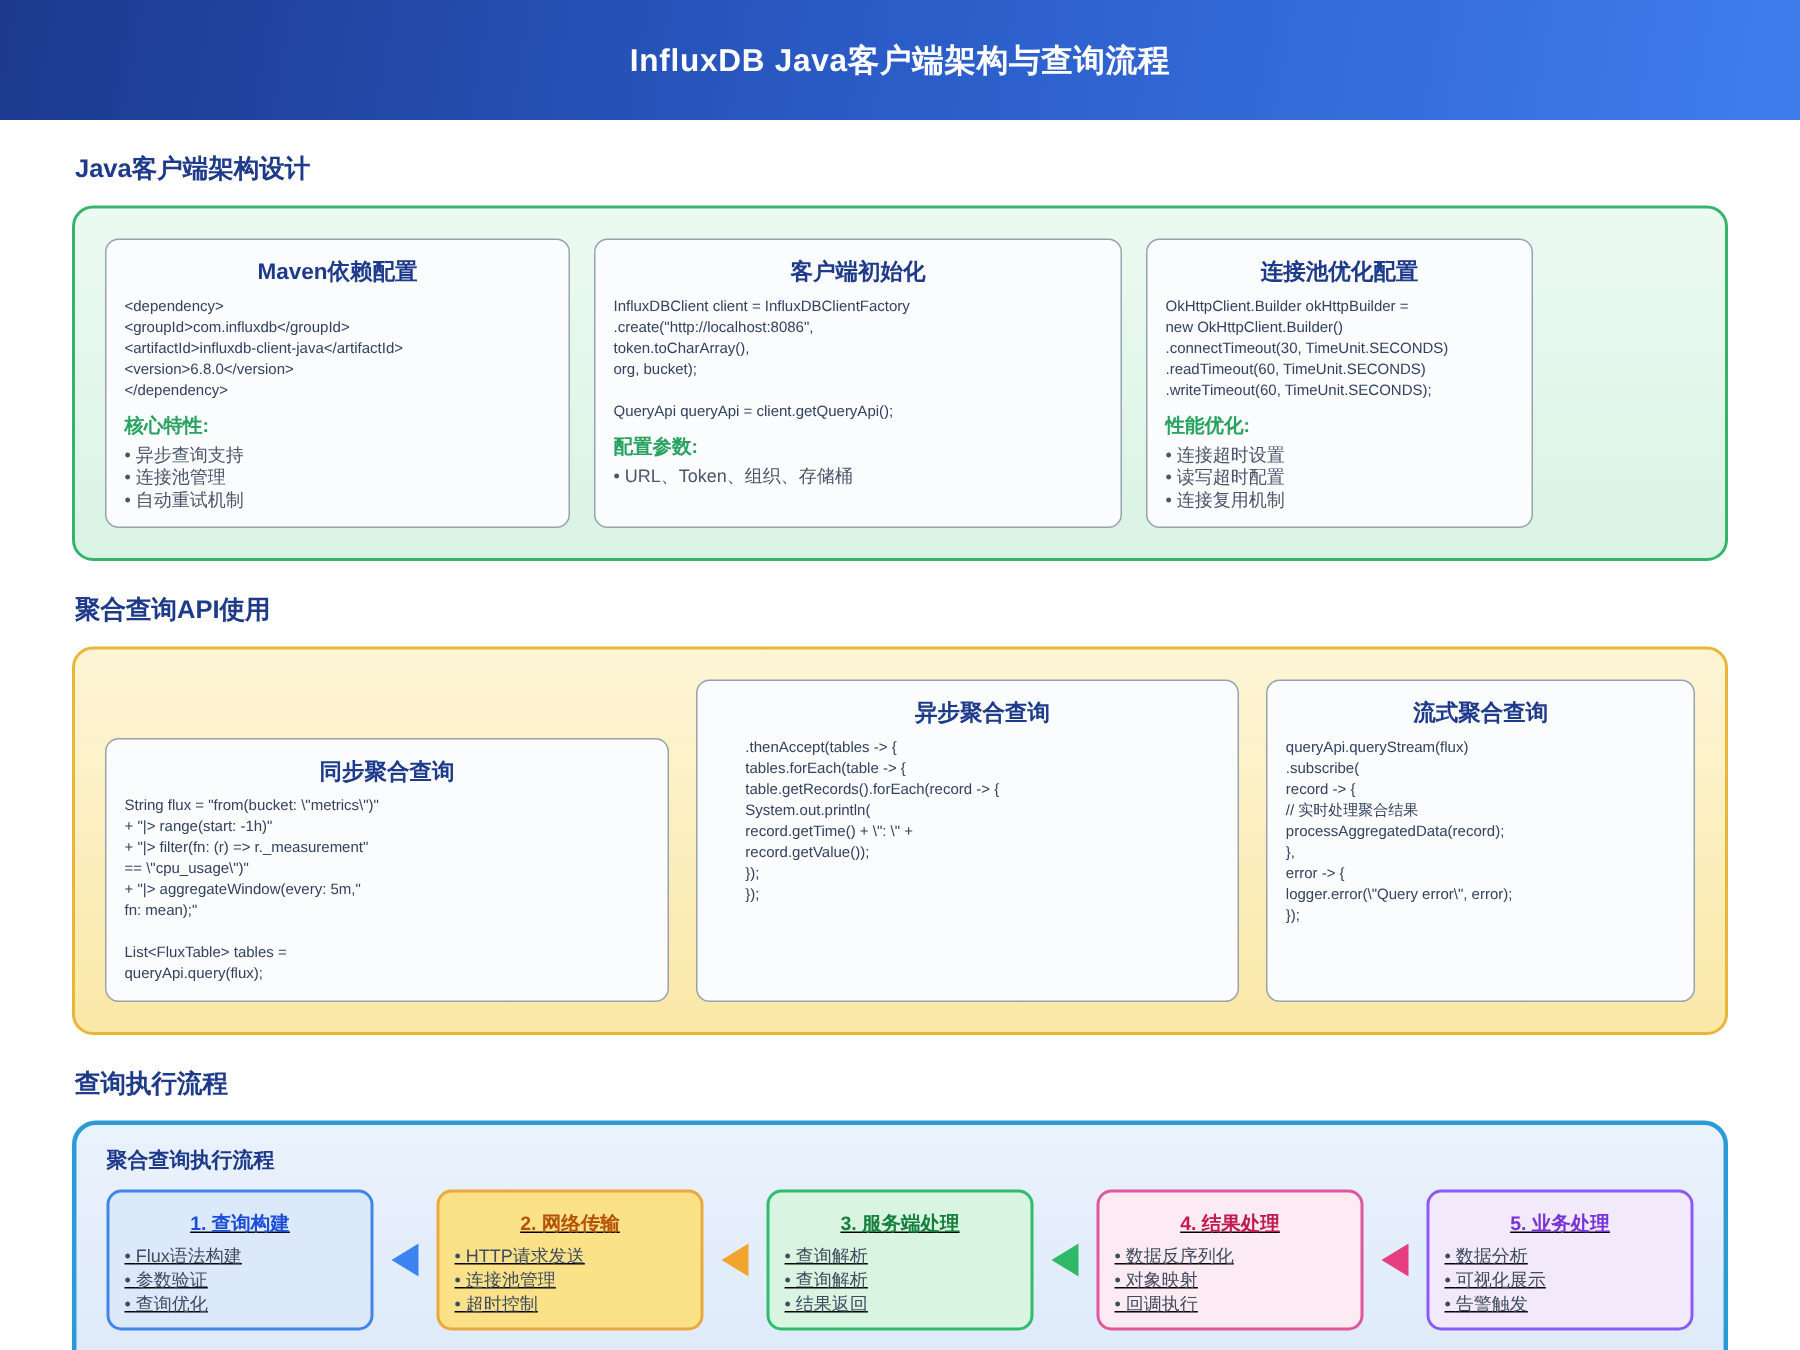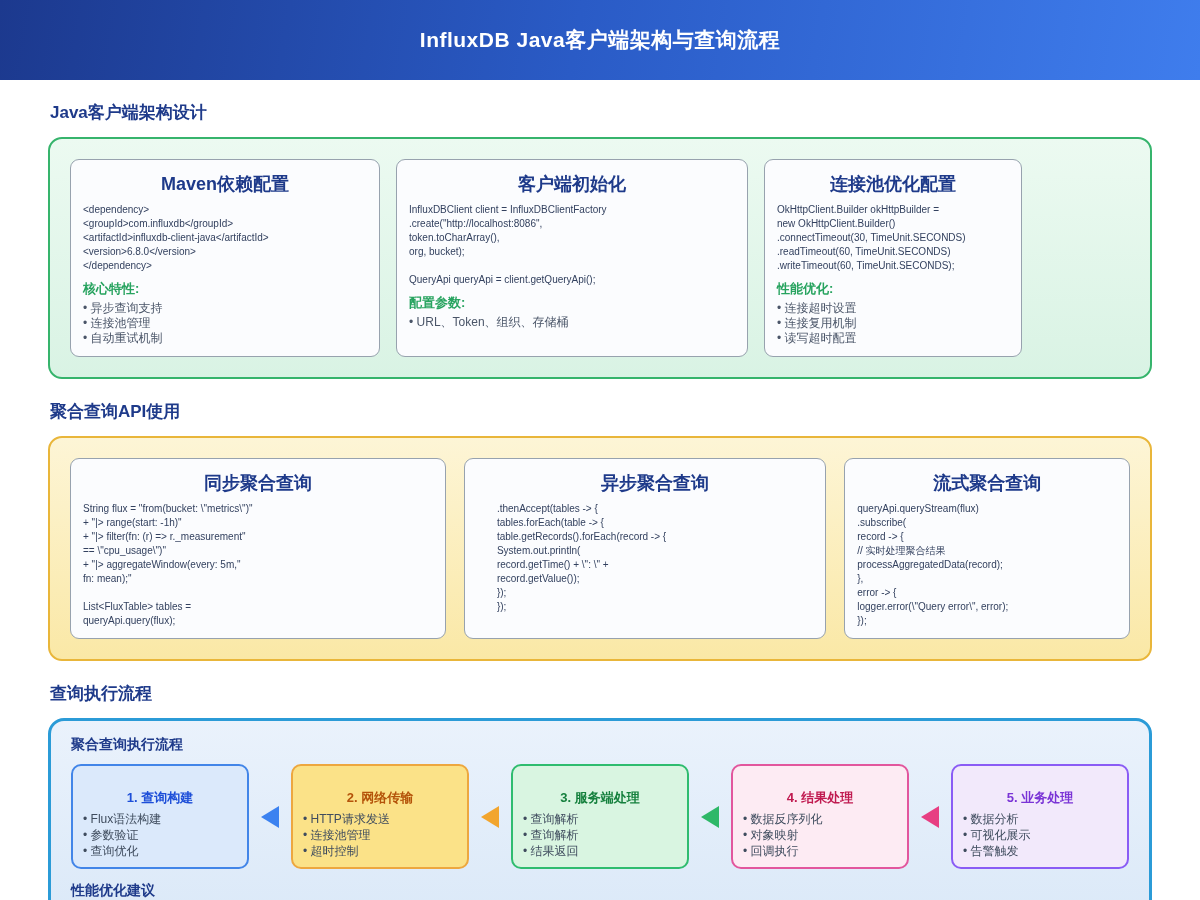--- a/index.html
+++ b/index.html
@@ -19,35 +19,35 @@
   .panel-blue { background:linear-gradient(180deg,#eaf2fc,#d8e7f7); border:3px solid #2b9bd7;
     border-radius:16px; padding:13px 20px 15px; }
 
   .cards-row { display:flex; gap:16px; align-items:stretch; }
   .api-row { gap:18px; }
   .code-card { background:#fbfcfe; border:1px solid #97a2ae; border-radius:9px;
     padding:10px 12px; overflow:hidden; }
   .arch-row .code-card:nth-child(1) { width:310px; }
   .arch-row .code-card:nth-child(2) { width:352px; }
   .arch-row .code-card:nth-child(3) { width:258px; }
-  .api-row .code-card:nth-child(1) { width:422px; }
+  .api-row .code-card:nth-child(1) { width:422px;margin-top:39px; }
   .api-row .code-card:nth-child(2) { width:404px;padding-left:32px; }
   .api-row .code-card:nth-child(3) { width:320px; }
-  .code-card-title { text-align:center; color:#1e3a8a; font-weight:bold; font-size:18px;
+  .code-card-title { text-align:center; color:#1e3a8a; font-weight:bold; font-size:15px;
     margin:2px 0 7px; }
   .code-line { font-family:Liberation Sans, sans-serif; font-size:10px;
     line-height:14px; min-height:14px; color:#33415f; white-space:pre; }
   .code-label { color:#27a35f; font-weight:bold; font-size:13px; margin:7px 0 3px; }
   .mini-bullet { color:#4a5568; font-size:12px; line-height:15px; }
   .mini-bullet::before { content:"• "; }
 
   .flow-label { color:#1e3a8a; font-weight:bold; font-size:14px; margin:2px 0 10px; }
   .steps { display:flex; align-items:center; justify-content:space-between; margin-bottom:13px; }
   .step-item { display:contents; }
-  .step { width:178px; border:2px solid; border-radius:10px; padding:23px 10px 8px; }
+  .step { width:178px; border:2px solid; border-radius:10px; padding:12px 10px 8px;text-decoration:underline; }
   .step-title { text-align:center; font-weight:bold; font-size:13px; margin-bottom:4px; }
   .step-bullet { font-size:12px; color:#3f4c5e; line-height:16px; }
   .step-bullet::before { content:"• "; }
   .step.theme-blue   { background:#dbe9fb; border-color:#4285e8; }
   .step.theme-blue .step-title   { color:#1d4ed8; }
   .step.theme-yellow { background:#fbe288; border-color:#eda73f; }
   .step.theme-yellow .step-title { color:#b45309; }
   .step.theme-green  { background:#d9f5e1; border-color:#2fbc6f; }
   .step.theme-green .step-title  { color:#15803d; }
   .step.theme-pink   { background:#fdebf3; border-color:#e2569d; }
@@ -130,22 +130,22 @@
         <div class="code-line">OkHttpClient.Builder okHttpBuilder =</div>
             <div class="code-line">new OkHttpClient.Builder()</div>
             <div class="code-line">.connectTimeout(30, TimeUnit.SECONDS)</div>
             <div class="code-line">.readTimeout(60, TimeUnit.SECONDS)</div>
             <div class="code-line">.writeTimeout(60, TimeUnit.SECONDS);</div>
           </div>
         <div class="code-label">性能优化:</div>
         <div>
 
         <div class="mini-bullet">连接超时设置</div>
+            <div class="mini-bullet">读写超时配置</div>
             <div class="mini-bullet">连接复用机制</div>
-            <div class="mini-bullet">读写超时配置</div>
           </div>
       </div>
       </div>
   </div>
 
   <div class="section-title">聚合查询API使用</div>
   <div class="panel panel-yellow">
     <div class="cards-row api-row">
 
     <div class="code-card">

